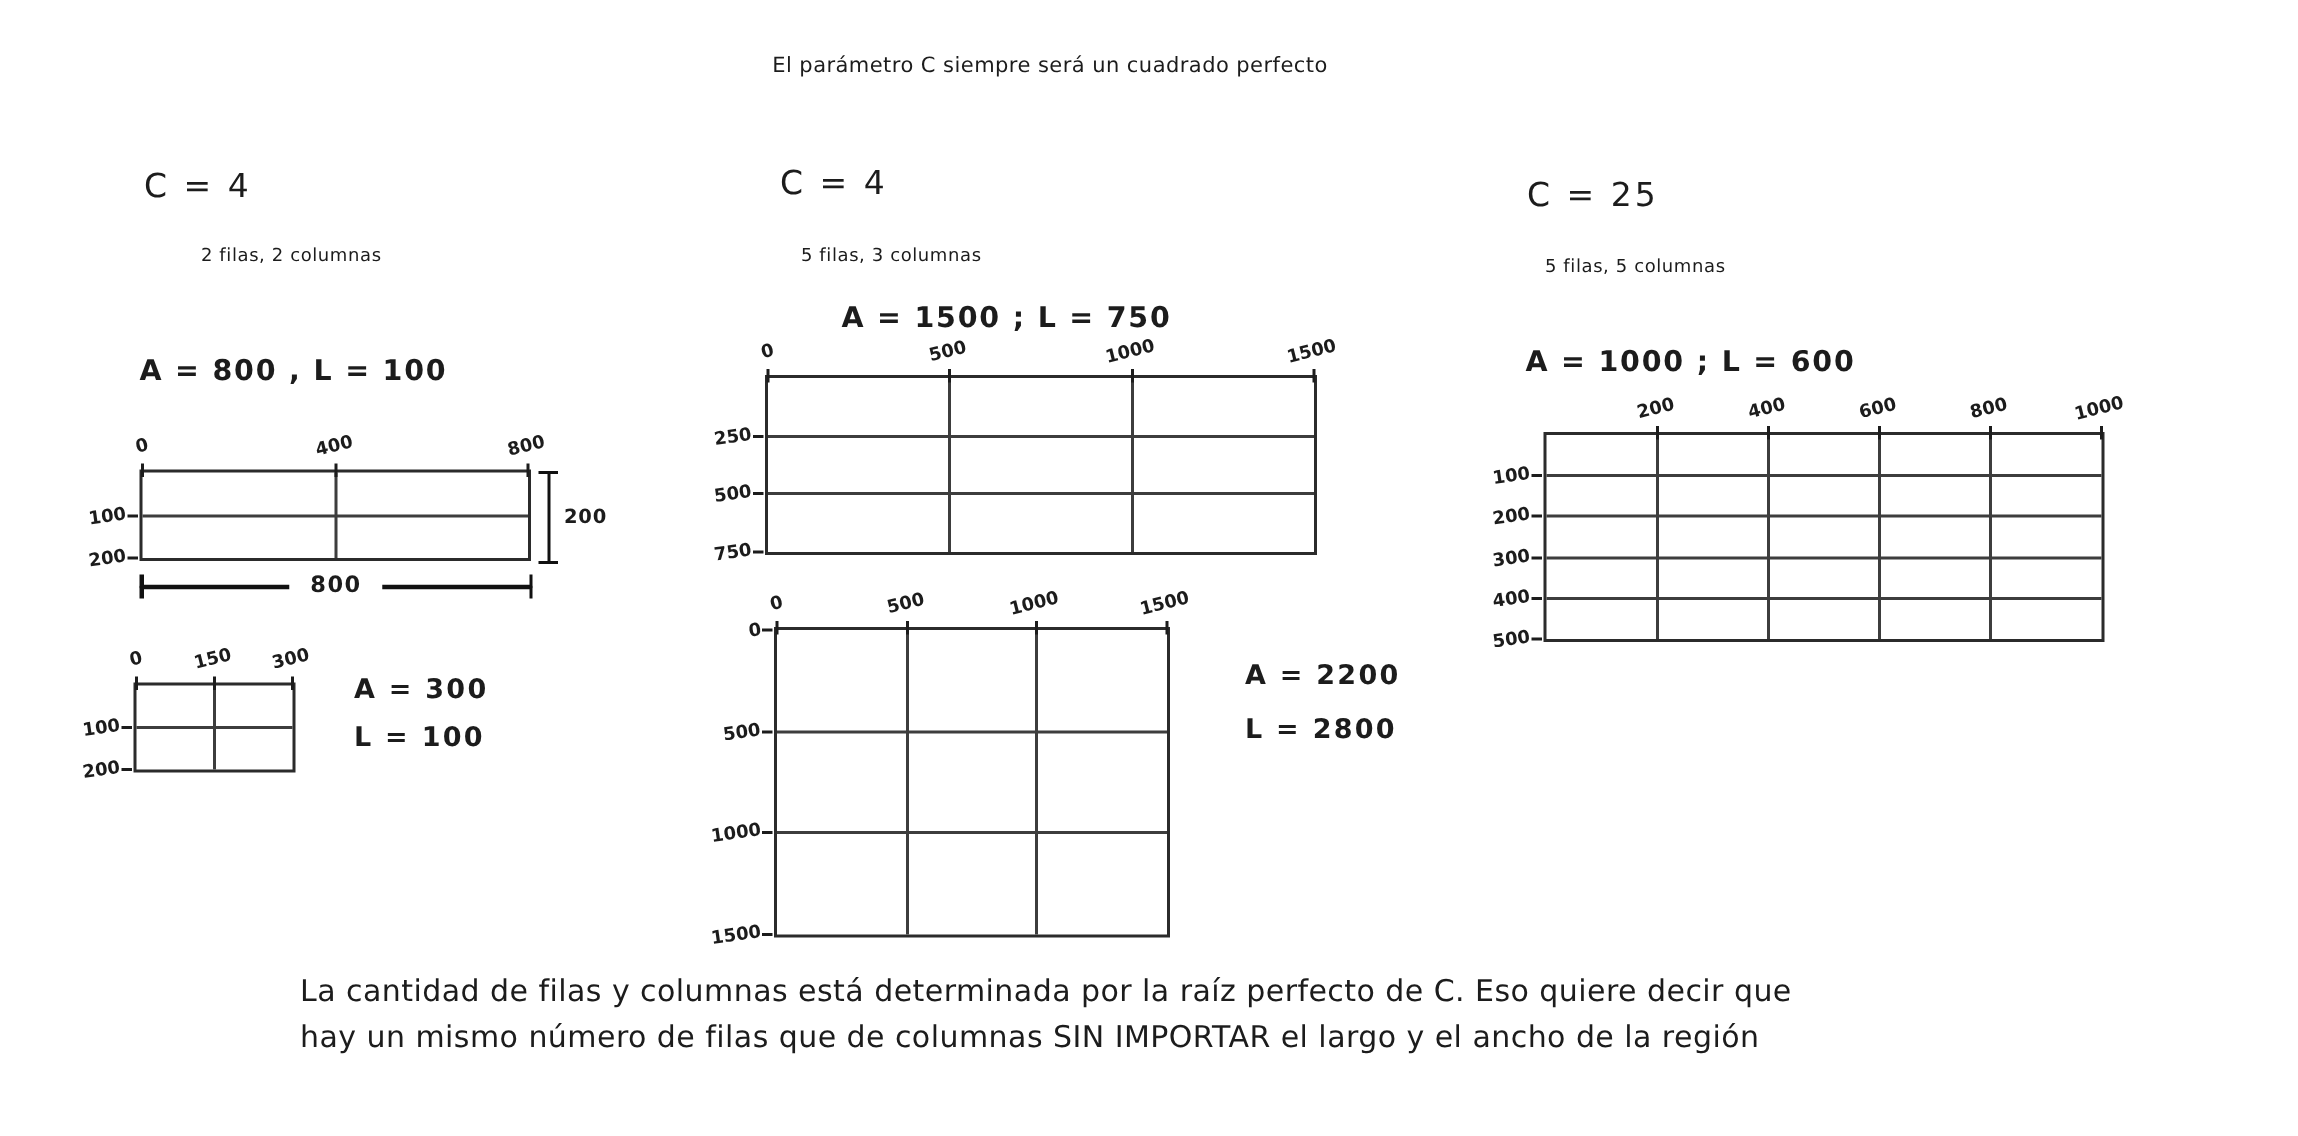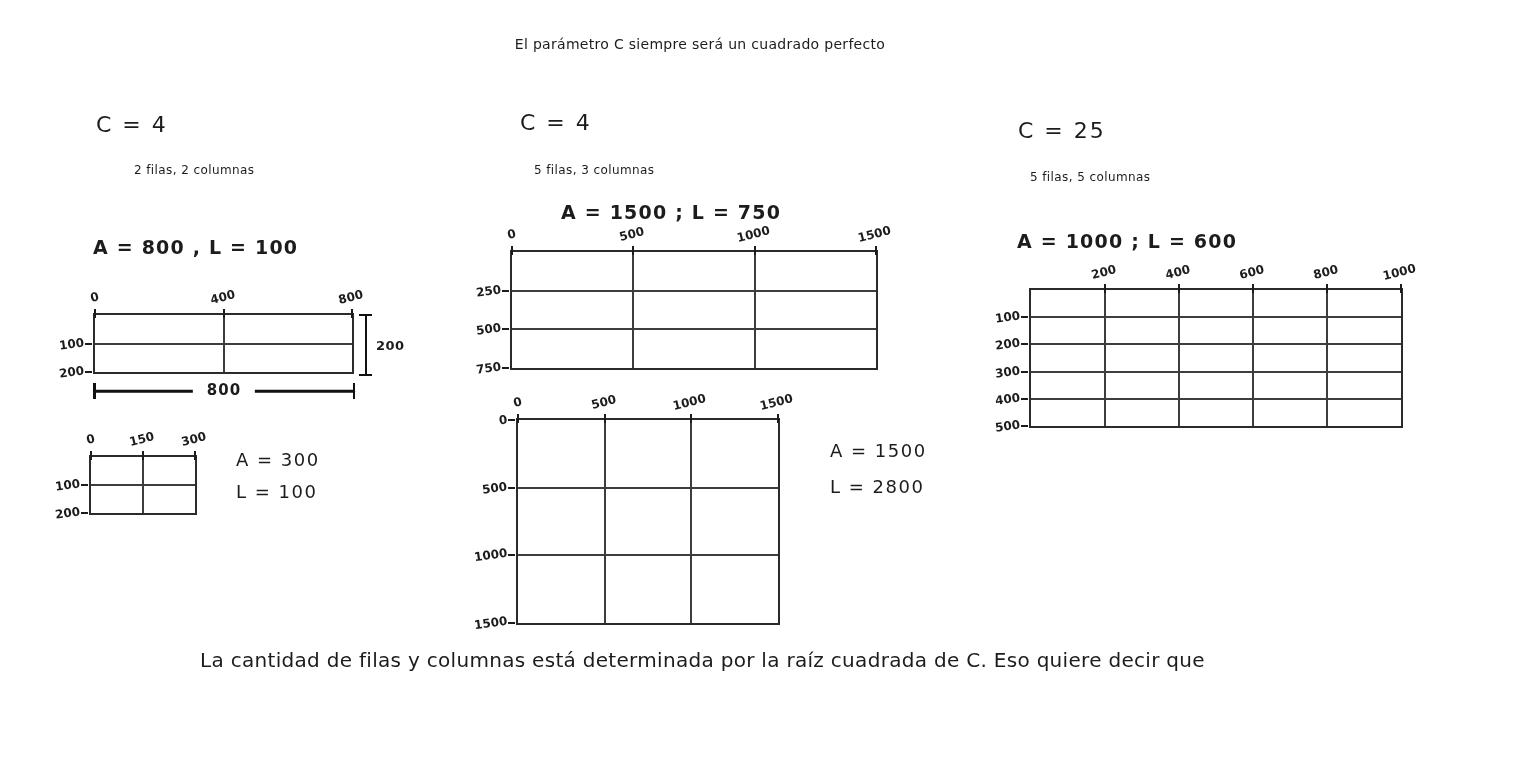--- a/index.html
+++ b/index.html
@@ -29,21 +29,21 @@
   .xdash{position:absolute;top:-6px;width:2px;height:9px;background:#1c1c1c;transform:translateX(-50%);}
   .ydash{position:absolute;left:-10px;width:7px;height:2px;background:#1c1c1c;transform:translateY(-50%);}
   .xtick{
     position:absolute;top:-25px;font-size:12px;font-weight:bold;
     transform:translateX(-55%) rotate(-14deg);white-space:nowrap;
   }
   .ytick{
     position:absolute;right:calc(100% + 11px);font-size:12px;font-weight:bold;
     transform:translateY(-50%) rotate(-8deg);white-space:nowrap;
   }
-  .side-label{position:absolute;font-size:18px;font-weight:normal;letter-spacing:1.5px;white-space:nowrap;}
+  .side-label{position:absolute;font-size:18px;font-weight:bold;letter-spacing:1.5px;white-space:nowrap;}
   
   .vbracket{position:absolute;}
   .vbracket .bar{position:absolute;left:-1px;top:0;bottom:0;width:2px;background:#111;}
   .vbracket .cap{position:absolute;left:-7px;width:13px;height:2px;background:#111;}
   .vbracket .cap.top{top:0;}
   .vbracket .cap.bot{bottom:0;}
   .vbracket .blabel{
     position:absolute;left:10px;top:50%;transform:translateY(-50%);
     font-size:13px;font-weight:bold;letter-spacing:.5px;
   }
@@ -70,21 +70,22 @@
 
   <div class="clabel" style="left:520px;top:110px">C = 4</div>
   <div class="note" style="left:534px;top:163px">5 filas, 3 columnas</div>
   <div class="dims" style="left:561px;top:201px">A = 1500 ;  L = 750</div>
 
   <div class="clabel" style="left:1018px;top:118px">C = 25</div>
   <div class="note" style="left:1030px;top:170px">5 filas, 5 columnas</div>
   <div class="dims" style="left:1017px;top:230px">A = 1000  ;   L = 600</div>
 
   <div class="footer">
-    <div>La cantidad de filas y columnas está determinada por la raíz cuadrada de C. Eso quiere decir que</div>
+    <div>La cantidad de filas y columnas está determinada por la raíz perfecto de C. Eso quiere decir que</div>
+    <div>hay un mismo número de filas que de columnas SIN IMPORTAR el largo y el ancho de la región</div>
   </div>
 
 <div class="grid" style="left: 93px; top: 313px; width: 261px; height: 61px;">
       <div class="vline" style="left: 50%;"></div>
       <div class="hline" style="top: 50%;"></div>
       <div class="xdash" style="left: 0%;"></div>
       <span class="xtick" style="left: 0%;">0</span>
       <div class="xdash" style="left: 50%;"></div>
       <span class="xtick" style="left: 50%;">400</span>
       <div class="xdash" style="left: 100%;"></div>
@@ -157,21 +158,21 @@
       <span class="xtick" style="left: 100%;">1500</span>
       <div class="ydash" style="top: 0%;"></div>
       <span class="ytick" style="top: 0%;">0</span>
       <div class="ydash" style="top: 33.3%;"></div>
       <span class="ytick" style="top: 33.3%;">500</span>
       <div class="ydash" style="top: 66.7%;"></div>
       <span class="ytick" style="top: 66.7%;">1000</span>
       <div class="ydash" style="top: 100%;"></div>
       <span class="ytick" style="top: 100%;">1500</span>
     </div>
-    <div class="side-label" style="left: 830px; top: 440px;">A = 1500</div>
+    <div class="side-label" style="left: 830px; top: 440px;">A = 2200</div>
     <div class="side-label" style="left: 830px; top: 476px;">L = 2800</div>
     <div class="grid" style="left: 1029px; top: 288px; width: 374px; height: 140px;">
       <div class="vline" style="left: 20%;"></div>
       <div class="vline" style="left: 40%;"></div>
       <div class="vline" style="left: 60%;"></div>
       <div class="vline" style="left: 80%;"></div>
       <div class="hline" style="top: 20%;"></div>
       <div class="hline" style="top: 40%;"></div>
       <div class="hline" style="top: 60%;"></div>
       <div class="hline" style="top: 80%;"></div>

